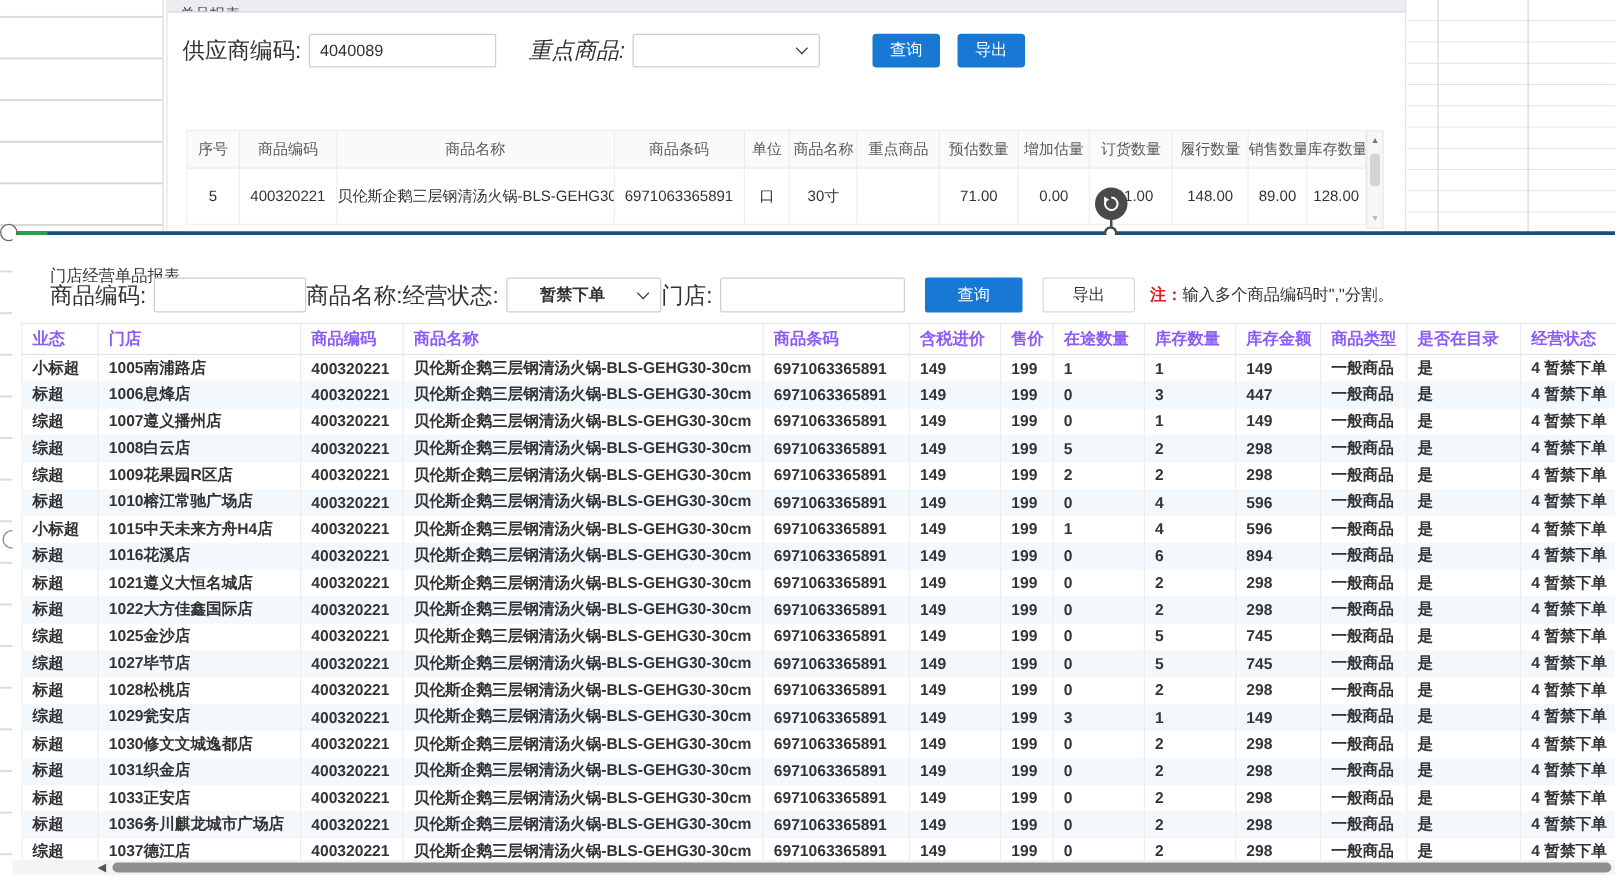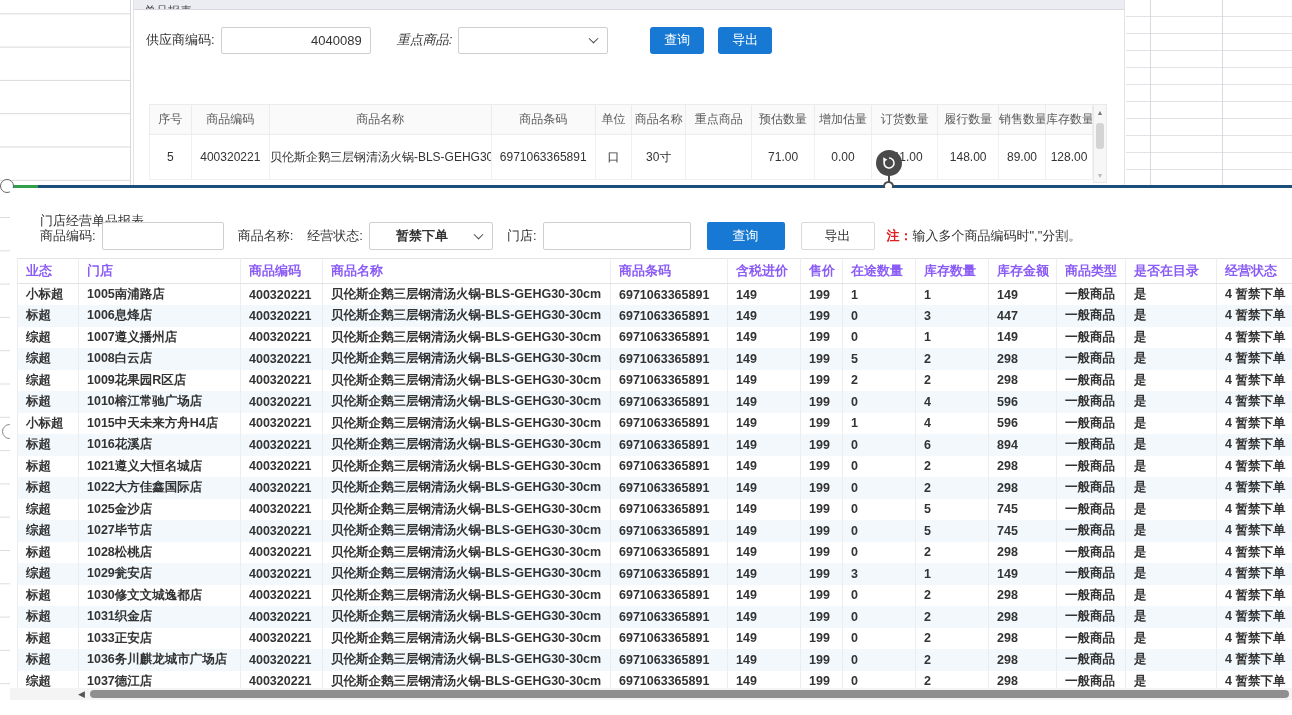--- a/index.html
+++ b/index.html
@@ -21,25 +21,25 @@
     background:linear-gradient(to bottom, transparent 0 32px, #dcdcdc 32px 33px);
     background-size:100% 33.3px; background-position:0 29px; }
 
   
   .top-panel { position:absolute; left:133px; top:0; width:992px; height:186px; background:#fff;
     border-left:1px solid #e3e3e8; border-right:1px solid #e3e3e8; }
   .top-strip { position:absolute; left:0; top:0; right:0; height:10px; background:#ecedf2;
     border-bottom:1px solid #d8d8dd; overflow:hidden; }
   .strip-label { display:block; margin:3px 0 0 10px; font-size:12px; color:#444; }
   .form-row { position:absolute; left:0; top:24px; right:0; height:32px; display:flex; align-items:center; }
-  .lbl { font-size:13px; color:#333; }
+  .lbl { font-size:18px; color:#333; }
   .lbl.first { margin-left:12px; }
   .txt { height:27px; border:1px solid #cfcfcf; border-radius:2px; font-size:13px; color:#333;
     padding:0 8px; outline:none; font-family:inherit; background:#fff; }
-  .txt.supplier { width:150px; margin-left:6px;text-align:right; }
+  .txt.supplier { width:150px; margin-left:6px; }
   .sel { position:relative; height:27px; border:1px solid #cfcfcf; border-radius:2px; background:#fff;
     font-size:13px; display:flex; align-items:center; }
   .sel.keyprod { width:150px; margin-left:6px; }
   .lbl.keyprod { margin-left:26px;font-style:italic; }
   .chev { position:absolute; right:10px; top:50%; width:7px; height:7px; border:solid #444;
     border-width:0 0 1.7px 1.7px; transform:translateY(-70%) rotate(-45deg); }
   .btn { height:27px; border:none; border-radius:3px; font-size:13px; font-family:inherit; cursor:pointer; }
   .btn.blue { background:#1779d3; color:#fff; width:54px; }
   .btn.q1 { margin-left:42px; }
   .btn.e1 { margin-left:14px; }
@@ -83,21 +83,21 @@
   .refresh-badge { position:absolute; left:876px; top:150px; width:26px; height:26px; border-radius:50%;
     background:#4a4a4a; display:flex; align-items:center; justify-content:center; }
   .stem { position:absolute; left:888px; top:175px; width:2px; height:8px; background:#4a4a4a; }
   .circle-small { position:absolute; left:883px; top:181px; width:11px; height:11px; border-radius:50%;
     background:#fff; border:2px solid #4a4a4a; }
 
   
   .bottom-panel { position:absolute; left:10px; top:188px; right:0; bottom:0; background:#fff; }
   .bp-title { position:absolute; left:30px; top:24px; font-size:13px; color:#333; }
   .bp-filters { position:absolute; left:0; top:33px; right:0; height:30px; display:flex; align-items:center; }
-  .bp-filters .lbl { margin-left:14px; }
+  .bp-filters .lbl { }
   .bp-filters .lbl.first { margin-left:30px; }
   .bp-txt { height:28px; border:1px solid #cfcfcf; border-radius:2px; font-size:13px; font-weight:600;
     color:#333; padding:0 8px; outline:none; font-family:inherit; margin-left:6px; background:#fff; }
   .bp-txt.code { width:122px; }
   .bp-txt.name { width:148px; }
   .bp-txt.store { width:148px; }
   .bp-sel { position:relative; width:124px; height:28px; border:1px solid #cfcfcf; border-radius:2px;
     margin-left:6px; background:#fff; font-size:13px; font-weight:600; display:flex; align-items:center; }
   .bp-sel .val { padding-left:26px; }
   .bp-btn-q { margin-left:16px; width:78px; height:28px; background:#1779d3; color:#fff; border:none;

